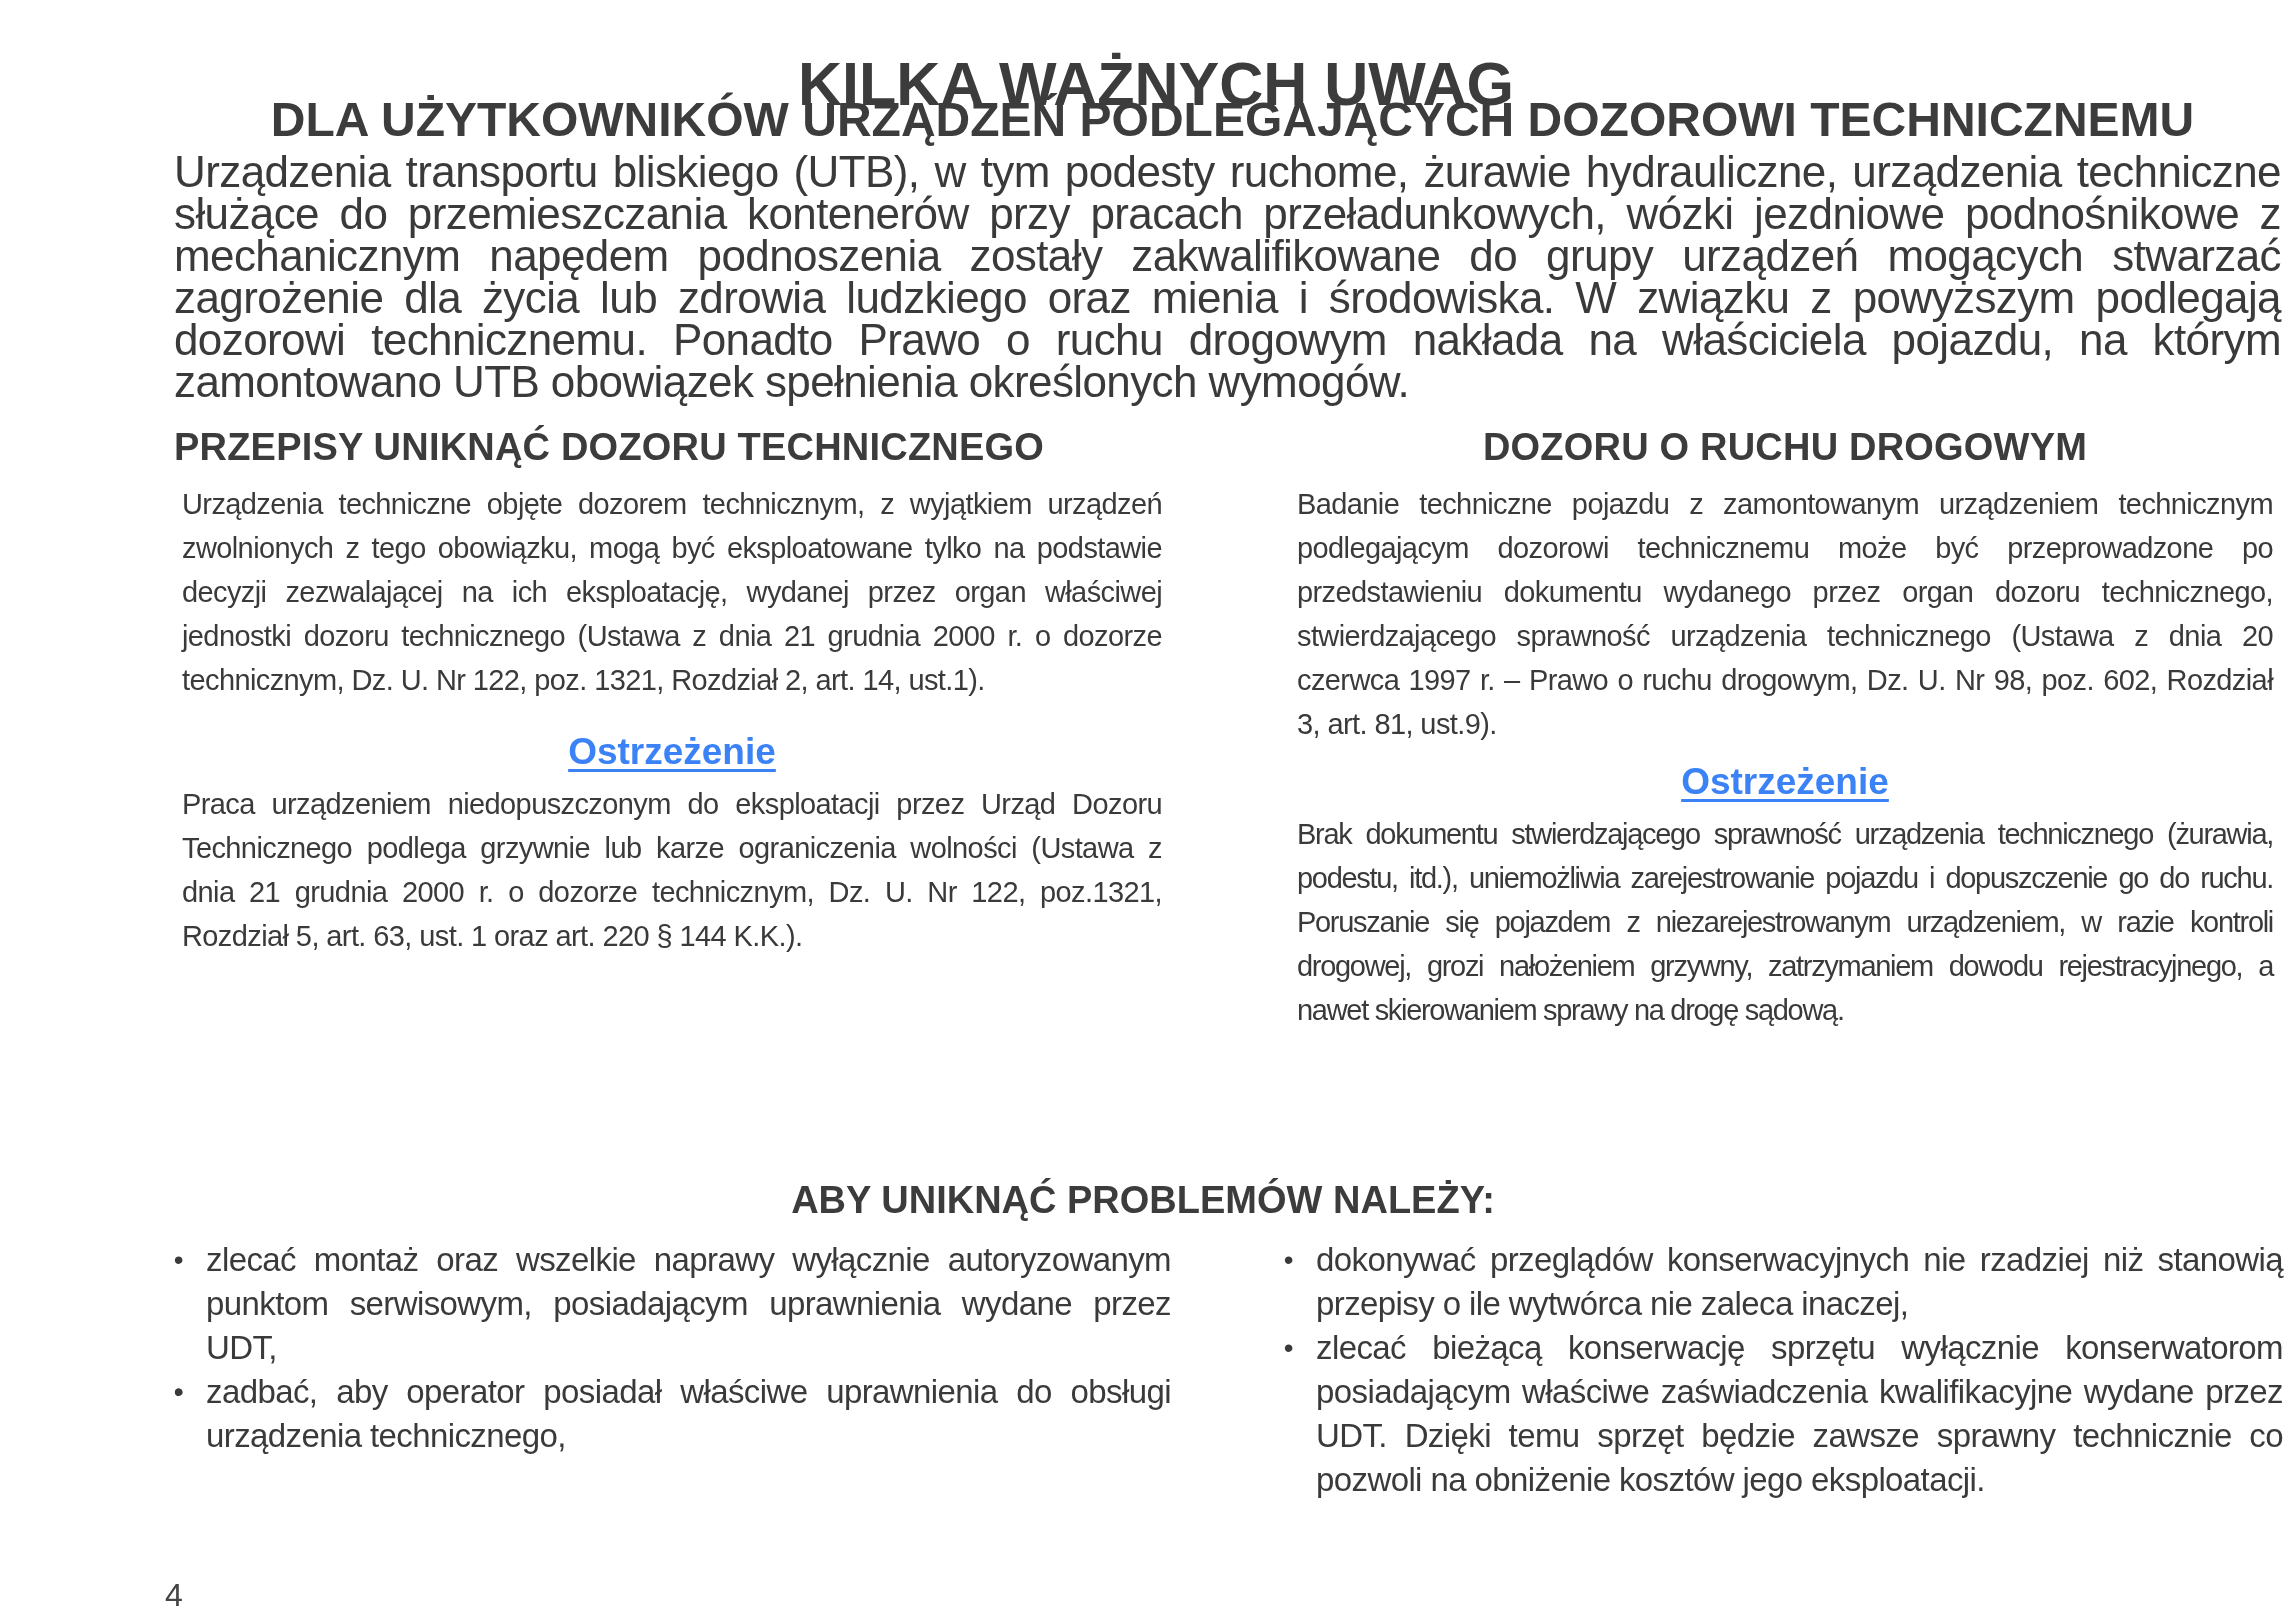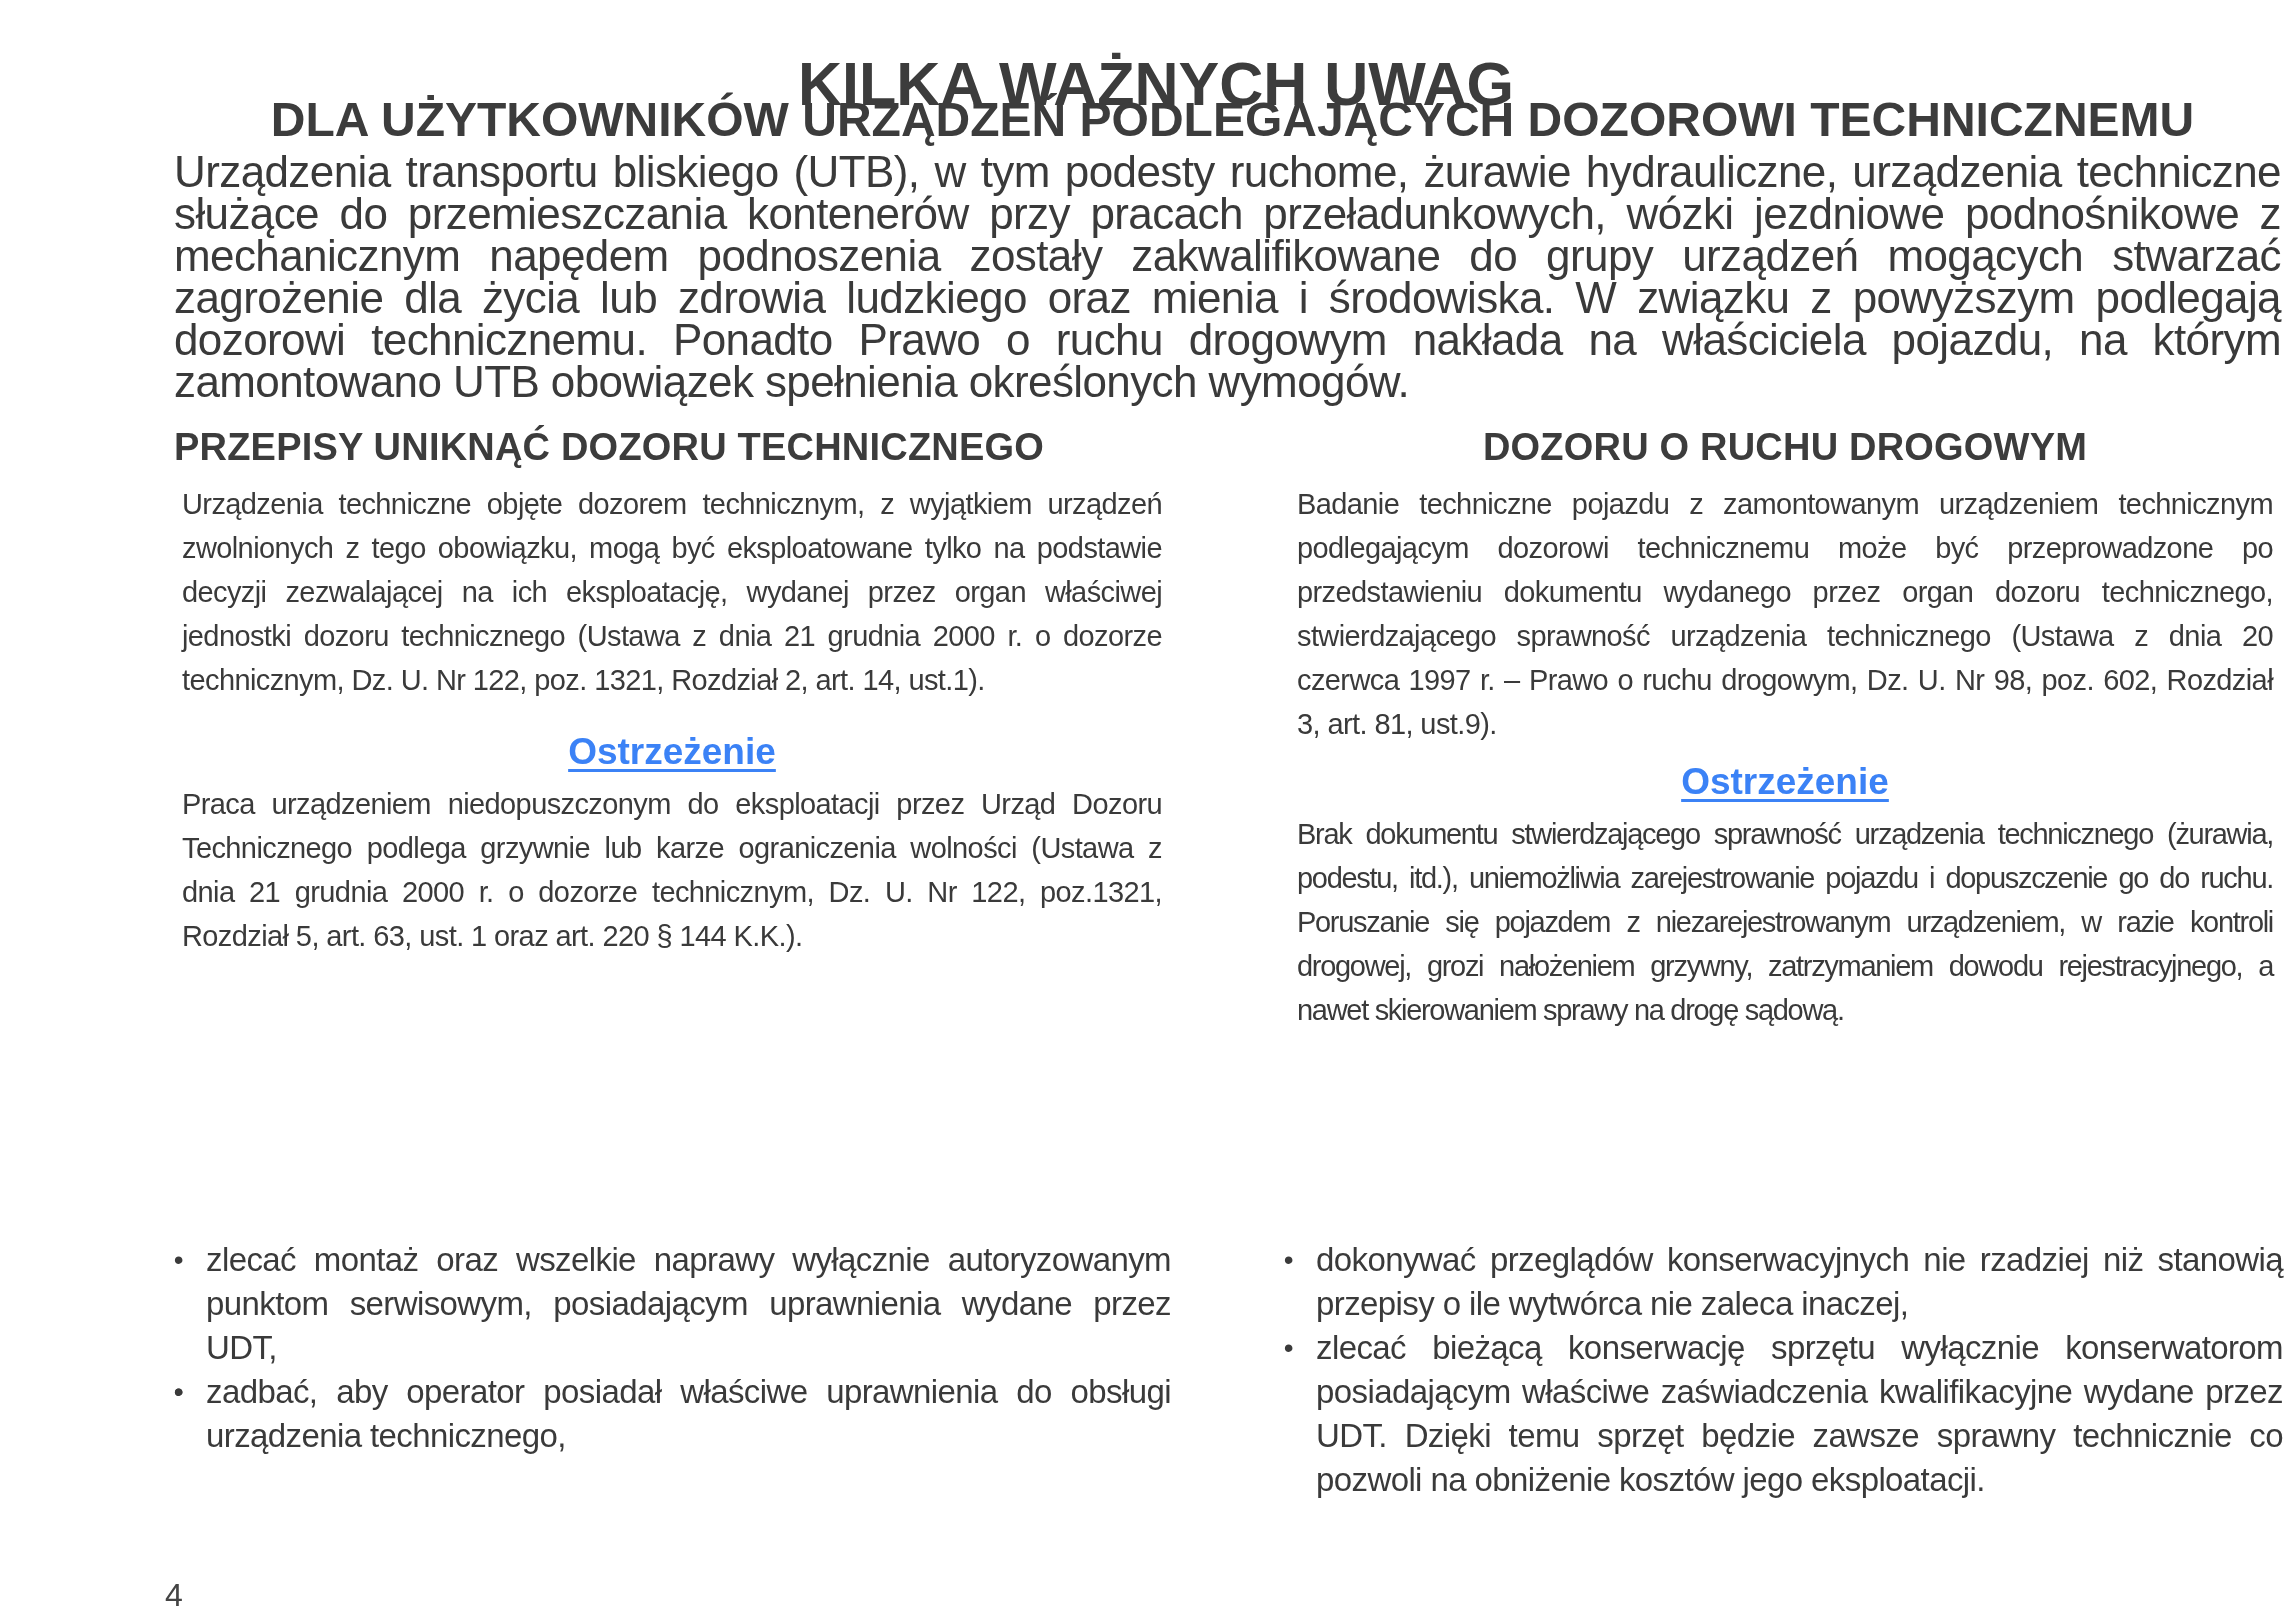--- a/index.html
+++ b/index.html
@@ -82,20 +82,21 @@
     <p class="para">Praca urządzeniem niedopuszczonym do eksploatacji przez Urząd Dozoru Technicznego podlega grzywnie lub karze ograniczenia wolności (Ustawa z dnia 21 grudnia 2000 r. o dozorze technicznym, Dz. U. Nr 122, poz.1321, Rozdział 5, art. 63, ust. 1 oraz art. 220 § 144 K.K.).</p>
   </section>
 
   <section class="col col-right">
     <h2 class="sec-heading">DOZORU O RUCHU DROGOWYM</h2>
     <p class="para">Badanie techniczne pojazdu z zamontowanym urządzeniem technicznym podlegającym dozorowi technicznemu może być przeprowadzone po przedstawieniu dokumentu wydanego przez organ dozoru technicznego, stwierdzającego sprawność urządzenia technicznego (Ustawa z dnia 20 czerwca 1997 r. – Prawo o ruchu drogowym, Dz. U. Nr 98, poz. 602, Rozdział 3, art. 81, ust.9).</p>
     <h3 class="warn-heading">Ostrzeżenie</h3>
     <p class="para tight">Brak dokumentu stwierdzającego sprawność urządzenia technicznego (żurawia, podestu, itd.), uniemożliwia zarejestrowanie pojazdu i dopuszczenie go do ruchu. Poruszanie się pojazdem z niezarejestrowanym urządzeniem, w razie kontroli drogowej, grozi nałożeniem grzywny, zatrzymaniem dowodu rejestracyjnego, a nawet skierowaniem sprawy na drogę sądową.</p>
   </section>
 
+  <h2 class="bottom-heading">ABY UNIKNĄĆ PROBLEMÓW NALEŻY:</h2>
 
   <ul class="bullets bullets-left">
     <li><span class="dot">•</span><span>zlecać montaż oraz wszelkie naprawy wyłącznie autoryzowanym punktom serwisowym, posiadającym uprawnienia wydane przez UDT,</span></li>
     <li><span class="dot">•</span></li>
     <li><span class="dot">•</span><span>zadbać, aby operator posiadał właściwe uprawnienia do obsługi urządzenia technicznego,</span></li>
   </ul>
 
   <ul class="bullets bullets-right">
     <li><span class="dot">•</span><span>dokonywać przeglądów konserwacyjnych nie rzadziej niż stanowią przepisy o ile wytwórca nie zaleca inaczej,</span></li>
     <li><span class="dot">•</span><span>zlecać bieżącą konserwację sprzętu wyłącznie konserwatorom posiadającym właściwe zaświadczenia kwalifikacyjne wydane przez UDT. Dzięki temu sprzęt będzie zawsze sprawny technicznie co pozwoli na obniżenie kosztów jego eksploatacji.</span></li>

